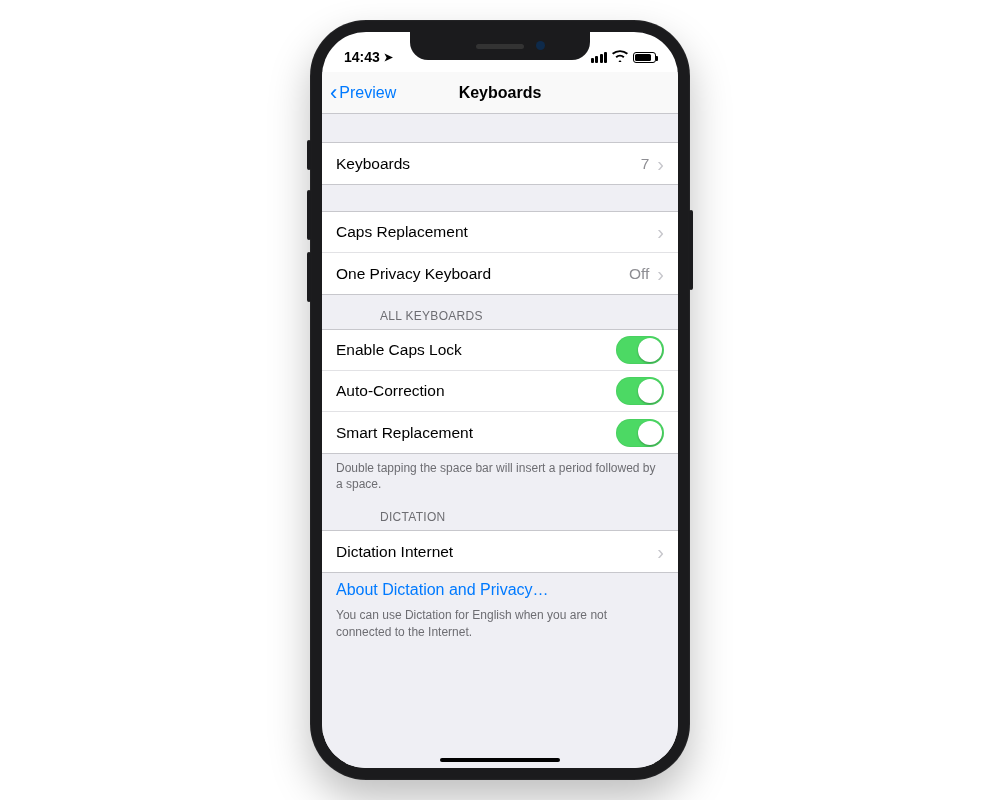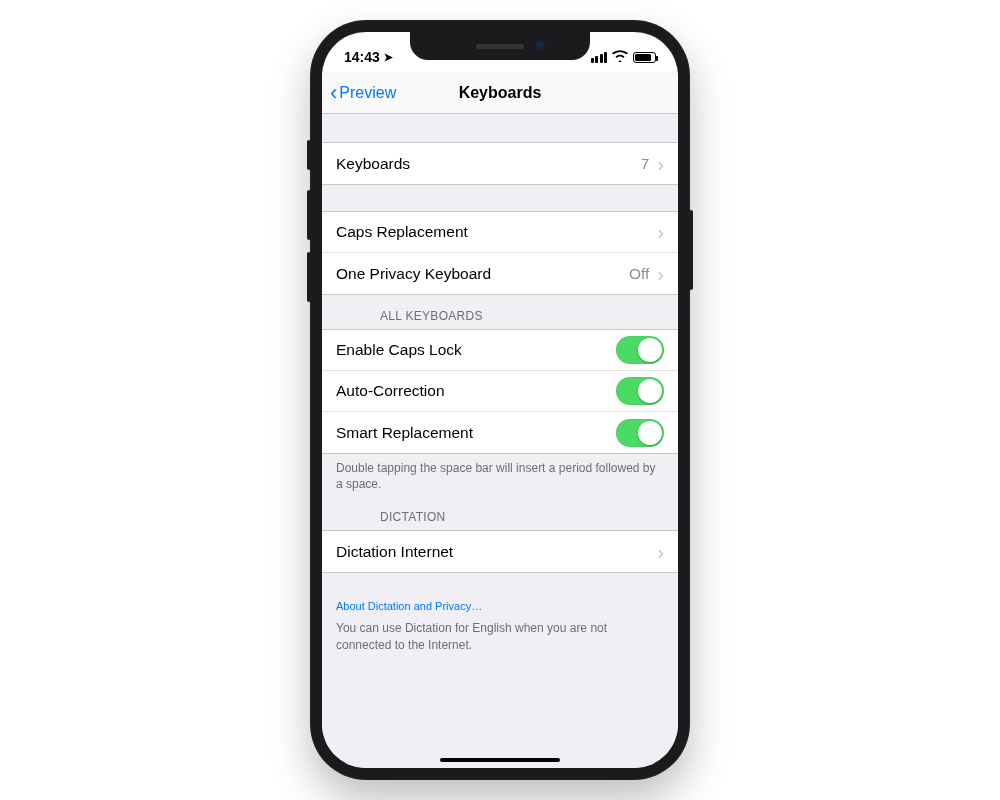--- a/index.html
+++ b/index.html
@@ -63,21 +63,21 @@
   .row:last-child{ border-bottom:none; }
   .row .label{ color:#000; }
   .row .trail{ display:flex; align-items:center; gap:8px; color:#8e8e93;}
   .chev{ color:#c7c7cc; font-size:20px; font-weight:300; line-height:1;}
   .section-header{
     font-size:12px; color:#6d6d72; letter-spacing:0.3px; padding:14px 14px 6px;margin-left:44px;
   }
   .section-footer{
     font-size:12px; color:#6d6d72; padding:6px 14px 4px; line-height:1.35;
   }
-  .link-footer{ font-size:11px; color:#007aff; padding:8px 14px 2px;margin-top:19px;}
+  .link-footer{ font-size:16px; color:#007aff; padding:8px 14px 2px;}
   .toggle{
     width:48px; height:28px; border-radius:14px; background:#4cd964; position:relative; flex:0 0 auto;
     box-shadow:inset 0 0 0 1px rgba(0,0,0,0.04);
   }
   .toggle .knob{
     position:absolute; right:2px; top:2px; width:24px; height:24px; border-radius:50%; background:#fff;
     box-shadow:0 1px 2px rgba(0,0,0,0.3);
   }
   .home-indicator{
     position:absolute; bottom:6px; left:50%; transform:translateX(-50%);

